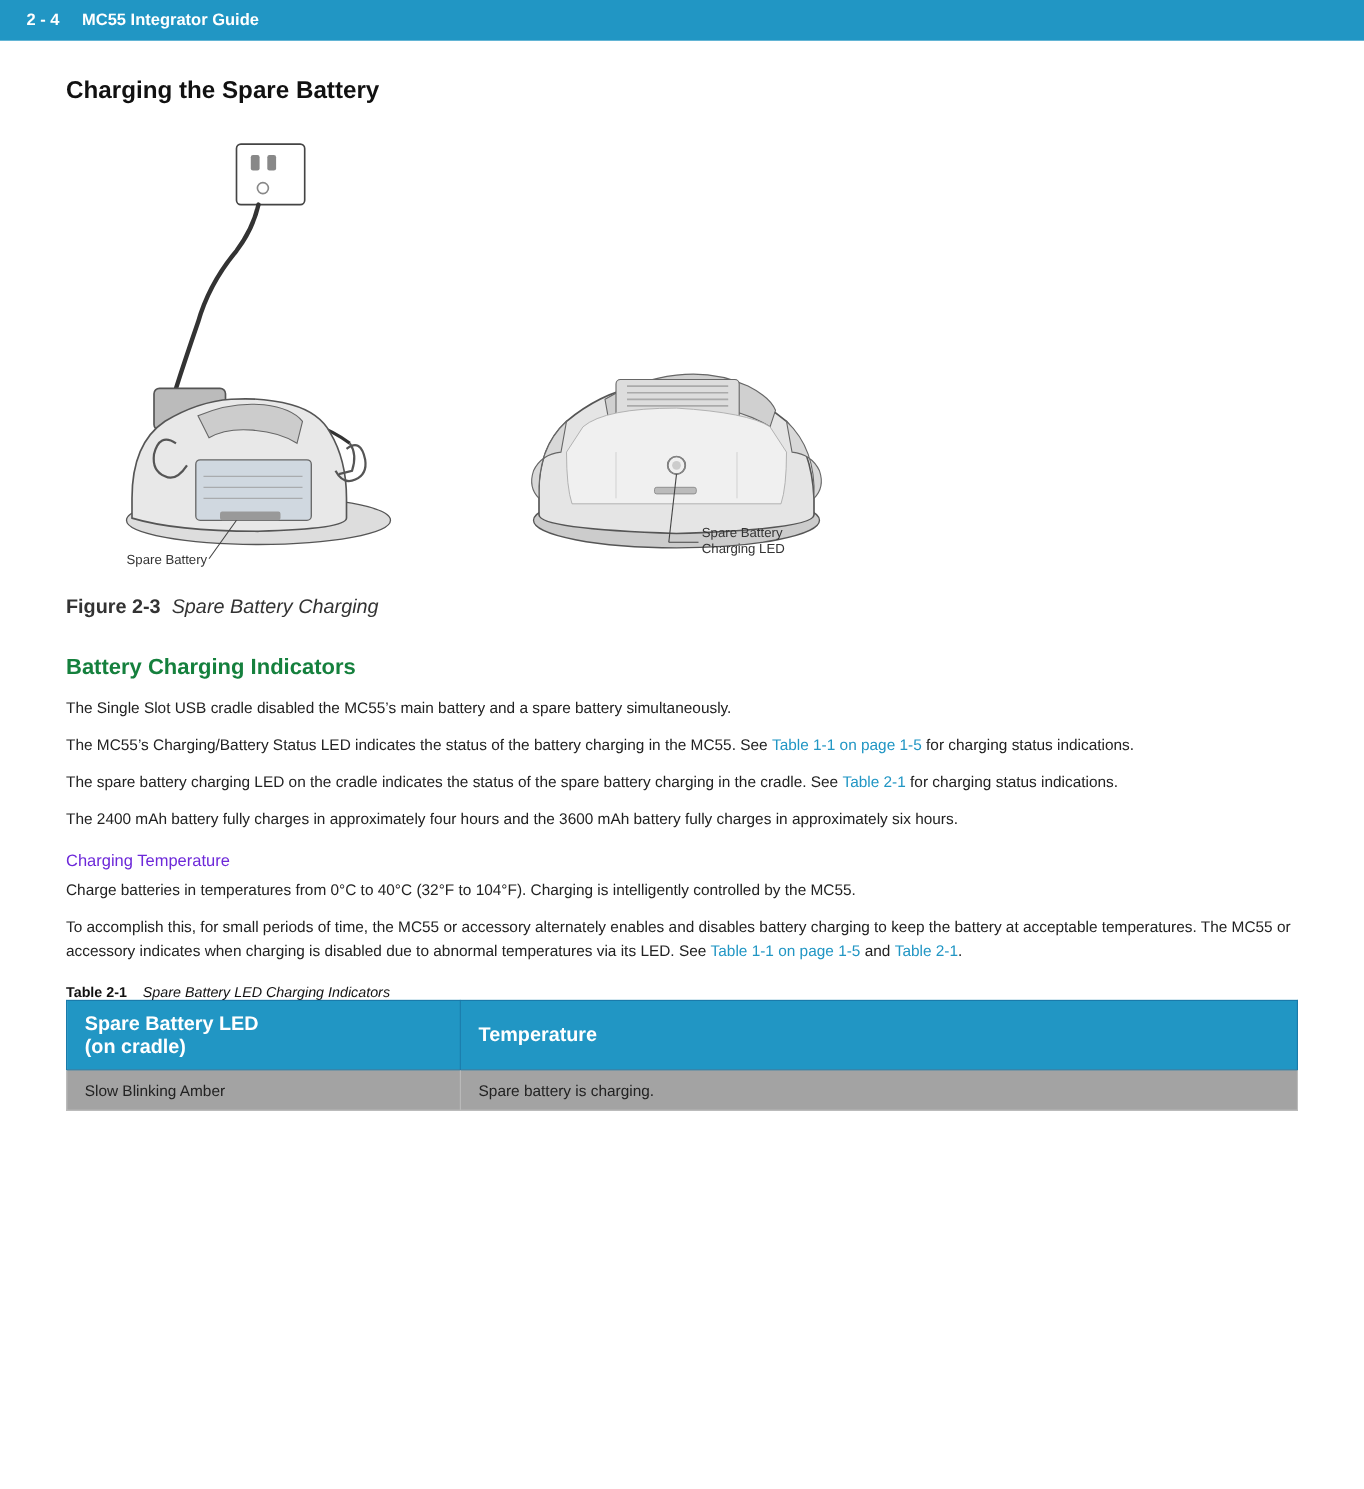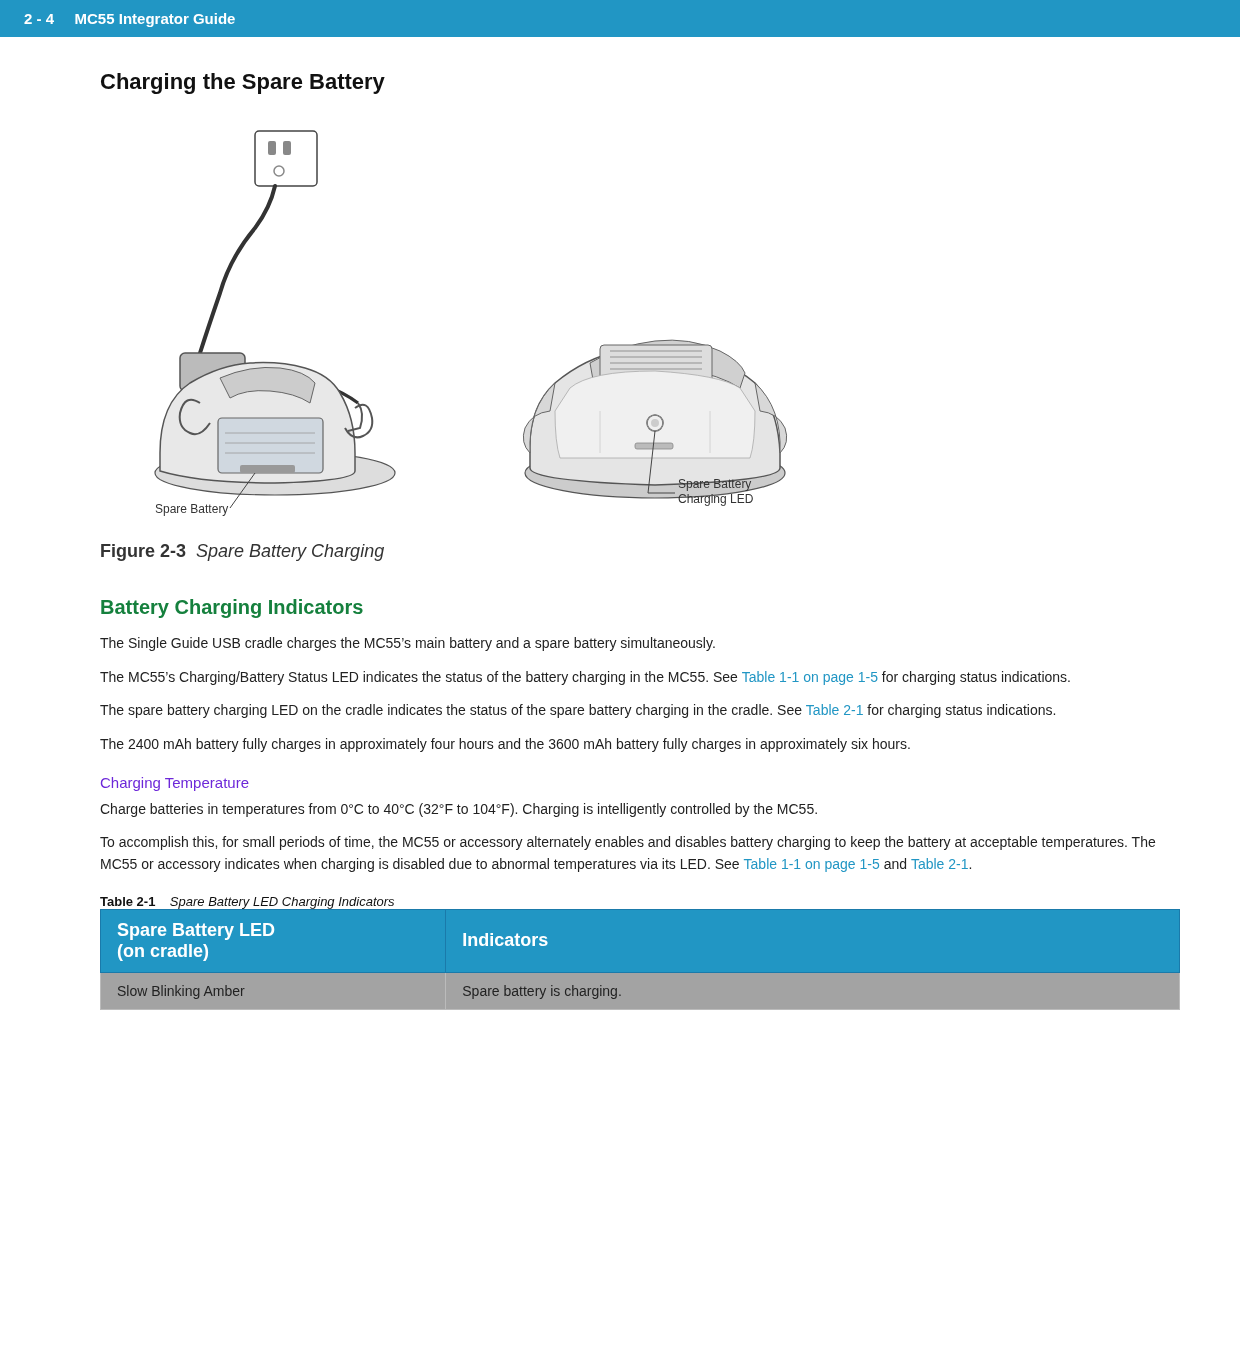--- a/index.html
+++ b/index.html
@@ -20,21 +20,20 @@
       font-size: 15px;
       font-weight: bold;
       display: flex;
       align-items: center;
       gap: 4px;
     }
 
     
     #content {
       padding: 32px 60px 40px 60px;
-      margin-left: 40px;
     }
 
     
     .section-title {
       font-size: 22px;
       font-weight: bold;
       margin-bottom: 18px;
       color: #111;
     }
 
@@ -235,21 +234,21 @@
       </div>
     </div>
 
     <p class="figure-caption">
       <strong>Figure 2-3</strong>&nbsp;&nbsp;<em>Spare Battery Charging</em>
     </p>
   </div>
 
   <h2 class="subsection-title">Battery Charging Indicators</h2>
 
-  <p class="body-text">The Single Guide USB cradle charges the MC55’s main battery and a spare battery simultaneously.</p>
+  <p class="body-text">The Single Slot USB cradle disabled the MC55’s main battery and a spare battery simultaneously.</p>
 
   <p class="body-text">
     <span>The MC55’s Charging/Battery Status LED indicates the status of the battery charging in the MC55. See&nbsp;</span><a class="link">Table 1-1 on page 1-5</a><span> for charging status indications.</span>
   </p>
 
   <p class="body-text">
     <span>The spare battery charging LED on the cradle indicates the status of the spare battery charging in the cradle. See&nbsp;</span><a class="link">Table 2-1</a><span> for charging status indications.</span>
   </p>
 
   <p class="body-text">The 2400 mAh battery fully charges in approximately four hours and the 3600 mAh battery fully charges in approximately six hours.</p>
@@ -263,21 +262,21 @@
   </p>
 
   <p class="table-label">
     <span>Table 2-1</span>&nbsp;&nbsp;&nbsp;&nbsp;<em>Spare Battery LED Charging Indicators</em>
   </p>
 
   <table class="data-table">
     <thead>
       <tr>
         <th style="width:32%;">Spare Battery LED<br>(on cradle)</th>
-        <th>Indicators</th>
+        <th>Temperature</th>
       </tr>
     </thead>
     <tbody id="table-body">
       <tr>
         <td>Slow Blinking Amber</td>
         <td>Spare battery is charging.</td>
       </tr>
     </tbody>
   </table>
 

